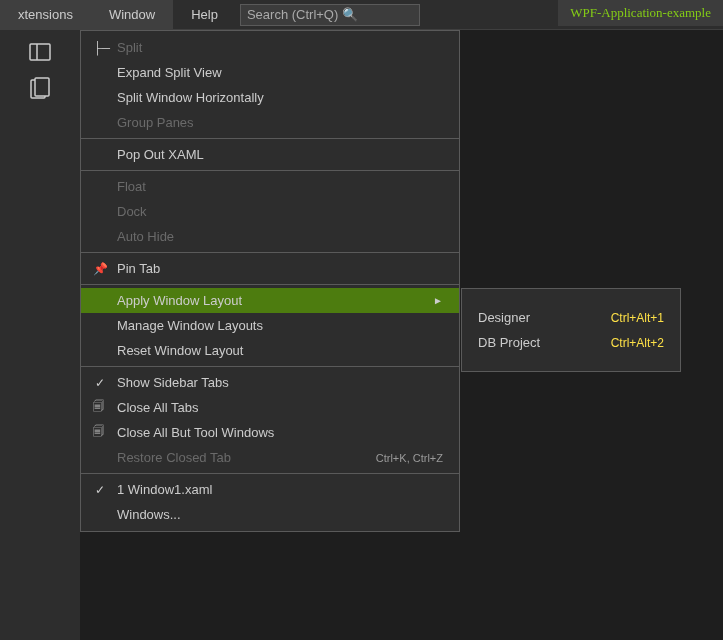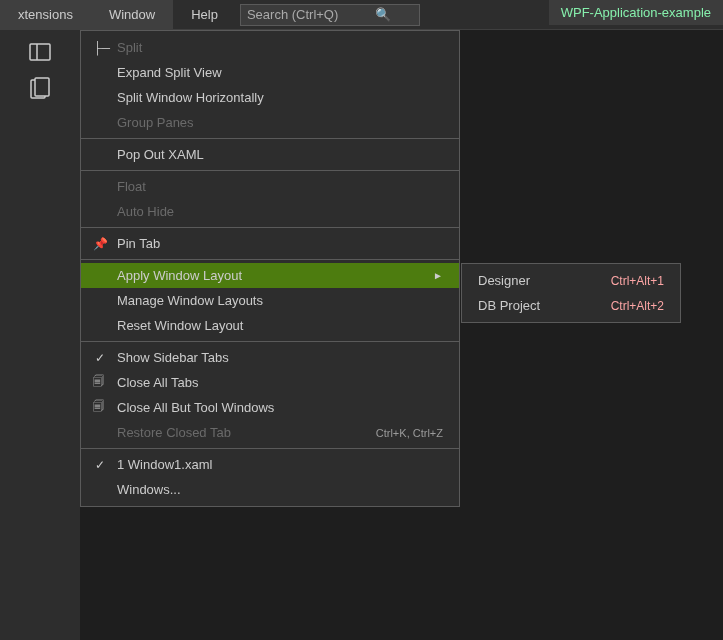--- a/index.html
+++ b/index.html
@@ -47,36 +47,36 @@
       display: flex;
       align-items: center;
       background: #3c3c3c;
       border: 1px solid #5a5a5a;
       height: 22px;
       padding: 0 6px;
       margin-left: 4px;
       color: #aaaaaa;
       font-size: 13px;
       width: 180px;
-      gap: 33px;
     }
 
     .search-icon {
       margin-left: 4px;
       color: #aaaaaa;
     }
 
     .title-badge {
       position: absolute;
       right: 0;
       top: 0;
       background: #3c3c3c;
-      color: #86efac;
+      color: #84cc16;
       padding: 5px 12px;
       font-size: 13px;
+      font-family: Liberation Serif, serif;
     }
 
     
     .sidebar {
       position: absolute;
       left: 0;
       top: 30px;
       width: 80px;
       height: 610px;
       background: #2d2d2d;
@@ -163,35 +163,35 @@
 
     
     .submenu {
       position: absolute;
       top: 0;
       left: 380px;
       width: 220px;
       background: #2d2d2d;
       border: 1px solid #5a5a5a;
       z-index: 101;
-      padding: 4px 0;
+      padding: 16px 0;
     }
 
     .submenu-entry {
       display: flex;
       align-items: center;
       padding: 5px 16px;
       cursor: pointer;
       color: #cccccc;
       white-space: nowrap;
     }
 
     .submenu-entry .shortcut {
       margin-left: auto;
-      color: #fca5a5;
+      color: #fde047;
       font-size: 12px;
     }
 
     .highlighted-container {
       position: relative;
     }
   </style>
 </head>
 <body>
 
@@ -247,20 +247,23 @@
   <div class="menu-divider"></div>
 
   <div class="menu-entry">
     <span>Pop Out XAML</span>
   </div>
 
   <div class="menu-divider"></div>
 
   <div class="menu-entry disabled">
     <span>Float</span>
+  </div>
+  <div class="menu-entry disabled">
+    <span>Dock</span>
   </div>
   <div class="menu-entry disabled">
     <span>Auto Hide</span>
   </div>
 
   <div class="menu-divider"></div>
 
   <div class="menu-entry">
     <span class="icon-left">📌</span>
     <span>Pin Tab</span>

